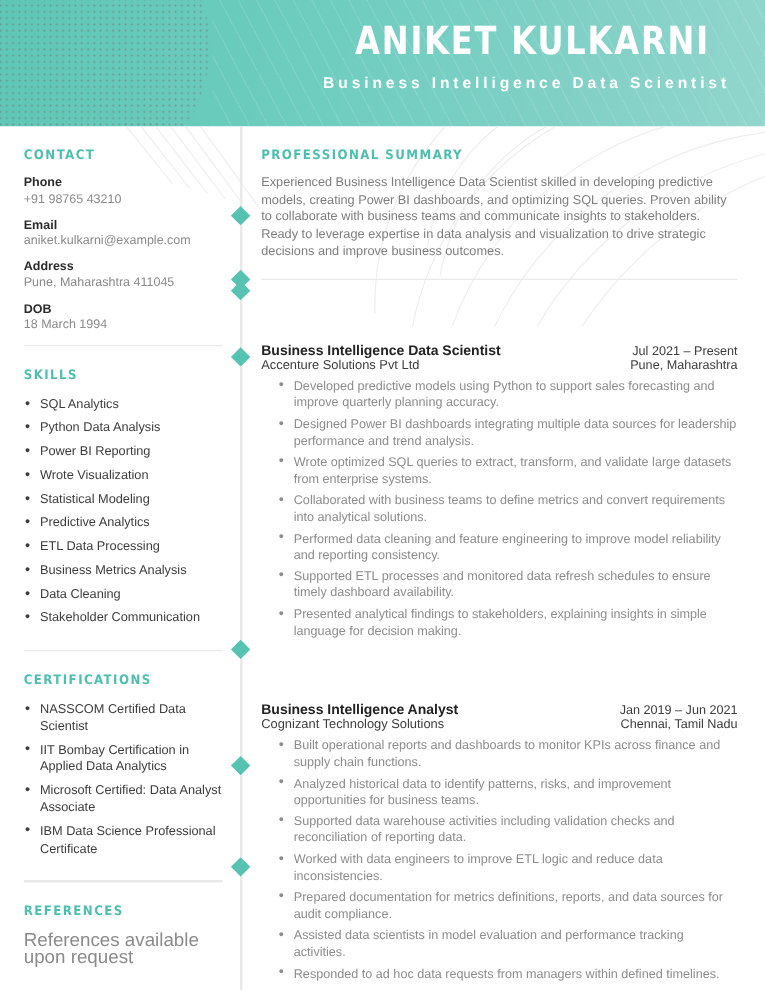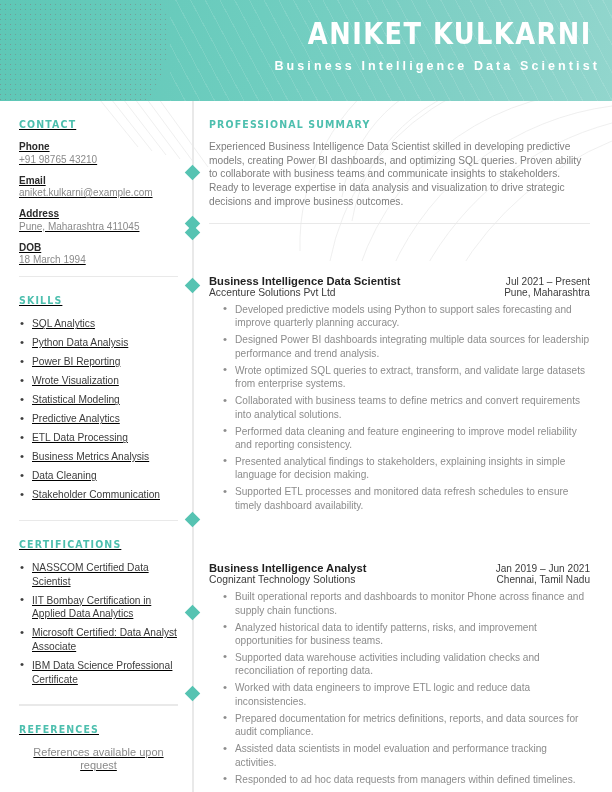--- a/index.html
+++ b/index.html
@@ -47,22 +47,22 @@
     left: 170px; top: 0;
     right: 0; bottom: 0;
     background-image: repeating-linear-gradient(62deg,
         rgba(255,255,255,0.16) 0px, rgba(255,255,255,0.16) 1px,
         rgba(255,255,255,0) 1px, rgba(255,255,255,0) 13px);
     opacity: 0.7;
   }
 
   #header-text {
     position: absolute;
-    right: 12px; top: 16px;
-    text-align: center;
+    right: 28px; top: 16px;
+    text-align: left;
   }
 
   #name {
     font-family: "DejaVu Sans Condensed", "Liberation Sans Narrow", "Liberation Sans", sans-serif;
     font-weight: bold;
     font-size: 31px;
     line-height: 34px;
     letter-spacing: 1.6px;
     color: #ffffff;
     transform: scaleX(0.92);
@@ -107,21 +107,20 @@
     background: #56c3b2;
     transform: rotate(45deg);
   }
 
   
   #sidebar {
     position: absolute;
     left: 0; top: 0;
     width: 192px; height: 691px;
     padding: 17px 14px 0 19px;
-    text-decoration: underline;
   }
 
   .side-head {
     font-family: "DejaVu Sans Condensed", "Liberation Sans Narrow", "Liberation Sans", sans-serif;
     font-weight: bold;
     font-size: 10.5px;
     letter-spacing: 1.15px;
     color: #4dbfae;
     margin-bottom: 11px;
   }
@@ -156,24 +155,23 @@
   }
   ul.side-list li::before {
     content: "\2022";
     position: absolute;
     left: 1px; top: -0.5px;
     font-size: 11.5px;
     color: #3c3c3c;
   }
 
   #references-text {
-    font-size: 11px;
+    font-size: 15px;
     color: #8a8a8a;
     line-height: 13.6px;
-    text-align: center;
   }
 
   
   #main {
     position: absolute;
     left: 192px; top: 0;
     width: 420px; height: 691px;
     padding: 17px 22px 0 17px;
     border-radius: 25px;
   }
@@ -368,36 +366,36 @@
         <div class="job-row">
           <div class="job-company">Accenture Solutions Pvt Ltd</div>
           <div class="job-location">Pune, Maharashtra</div>
         </div>
         <ul class="job-bullets">
           <li>Developed predictive models using Python to support sales forecasting and improve quarterly planning accuracy.</li>
           <li>Designed Power BI dashboards integrating multiple data sources for leadership performance and trend analysis.</li>
           <li>Wrote optimized SQL queries to extract, transform, and validate large datasets from enterprise systems.</li>
           <li>Collaborated with business teams to define metrics and convert requirements into analytical solutions.</li>
           <li>Performed data cleaning and feature engineering to improve model reliability and reporting consistency.</li>
+          <li>Supported ETL processes and monitored data refresh schedules to ensure timely dashboard availability.</li>
           <li>Presented analytical findings to stakeholders, explaining insights in simple language for decision making.</li>
-          <li>Supported ETL processes and monitored data refresh schedules to ensure timely dashboard availability.</li>
         </ul>
       </div>
 
       <div class="job">
         <div class="job-row">
           <div class="job-title">Business Intelligence Analyst</div>
           <div class="job-dates">Jan 2019 – Jun 2021</div>
         </div>
         <div class="job-row">
           <div class="job-company">Cognizant Technology Solutions</div>
           <div class="job-location">Chennai, Tamil Nadu</div>
         </div>
         <ul class="job-bullets">
-          <li>Built operational reports and dashboards to monitor Phone across finance and supply chain functions.</li>
+          <li>Built operational reports and dashboards to monitor KPIs across finance and supply chain functions.</li>
           <li>Analyzed historical data to identify patterns, risks, and improvement opportunities for business teams.</li>
           <li>Supported data warehouse activities including validation checks and reconciliation of reporting data.</li>
           <li>Worked with data engineers to improve ETL logic and reduce data inconsistencies.</li>
           <li>Prepared documentation for metrics definitions, reports, and data sources for audit compliance.</li>
           <li>Assisted data scientists in model evaluation and performance tracking activities.</li>
           <li>Responded to ad hoc data requests from managers within defined timelines.</li>
         </ul>
       </div>
 
       <div class="job">

